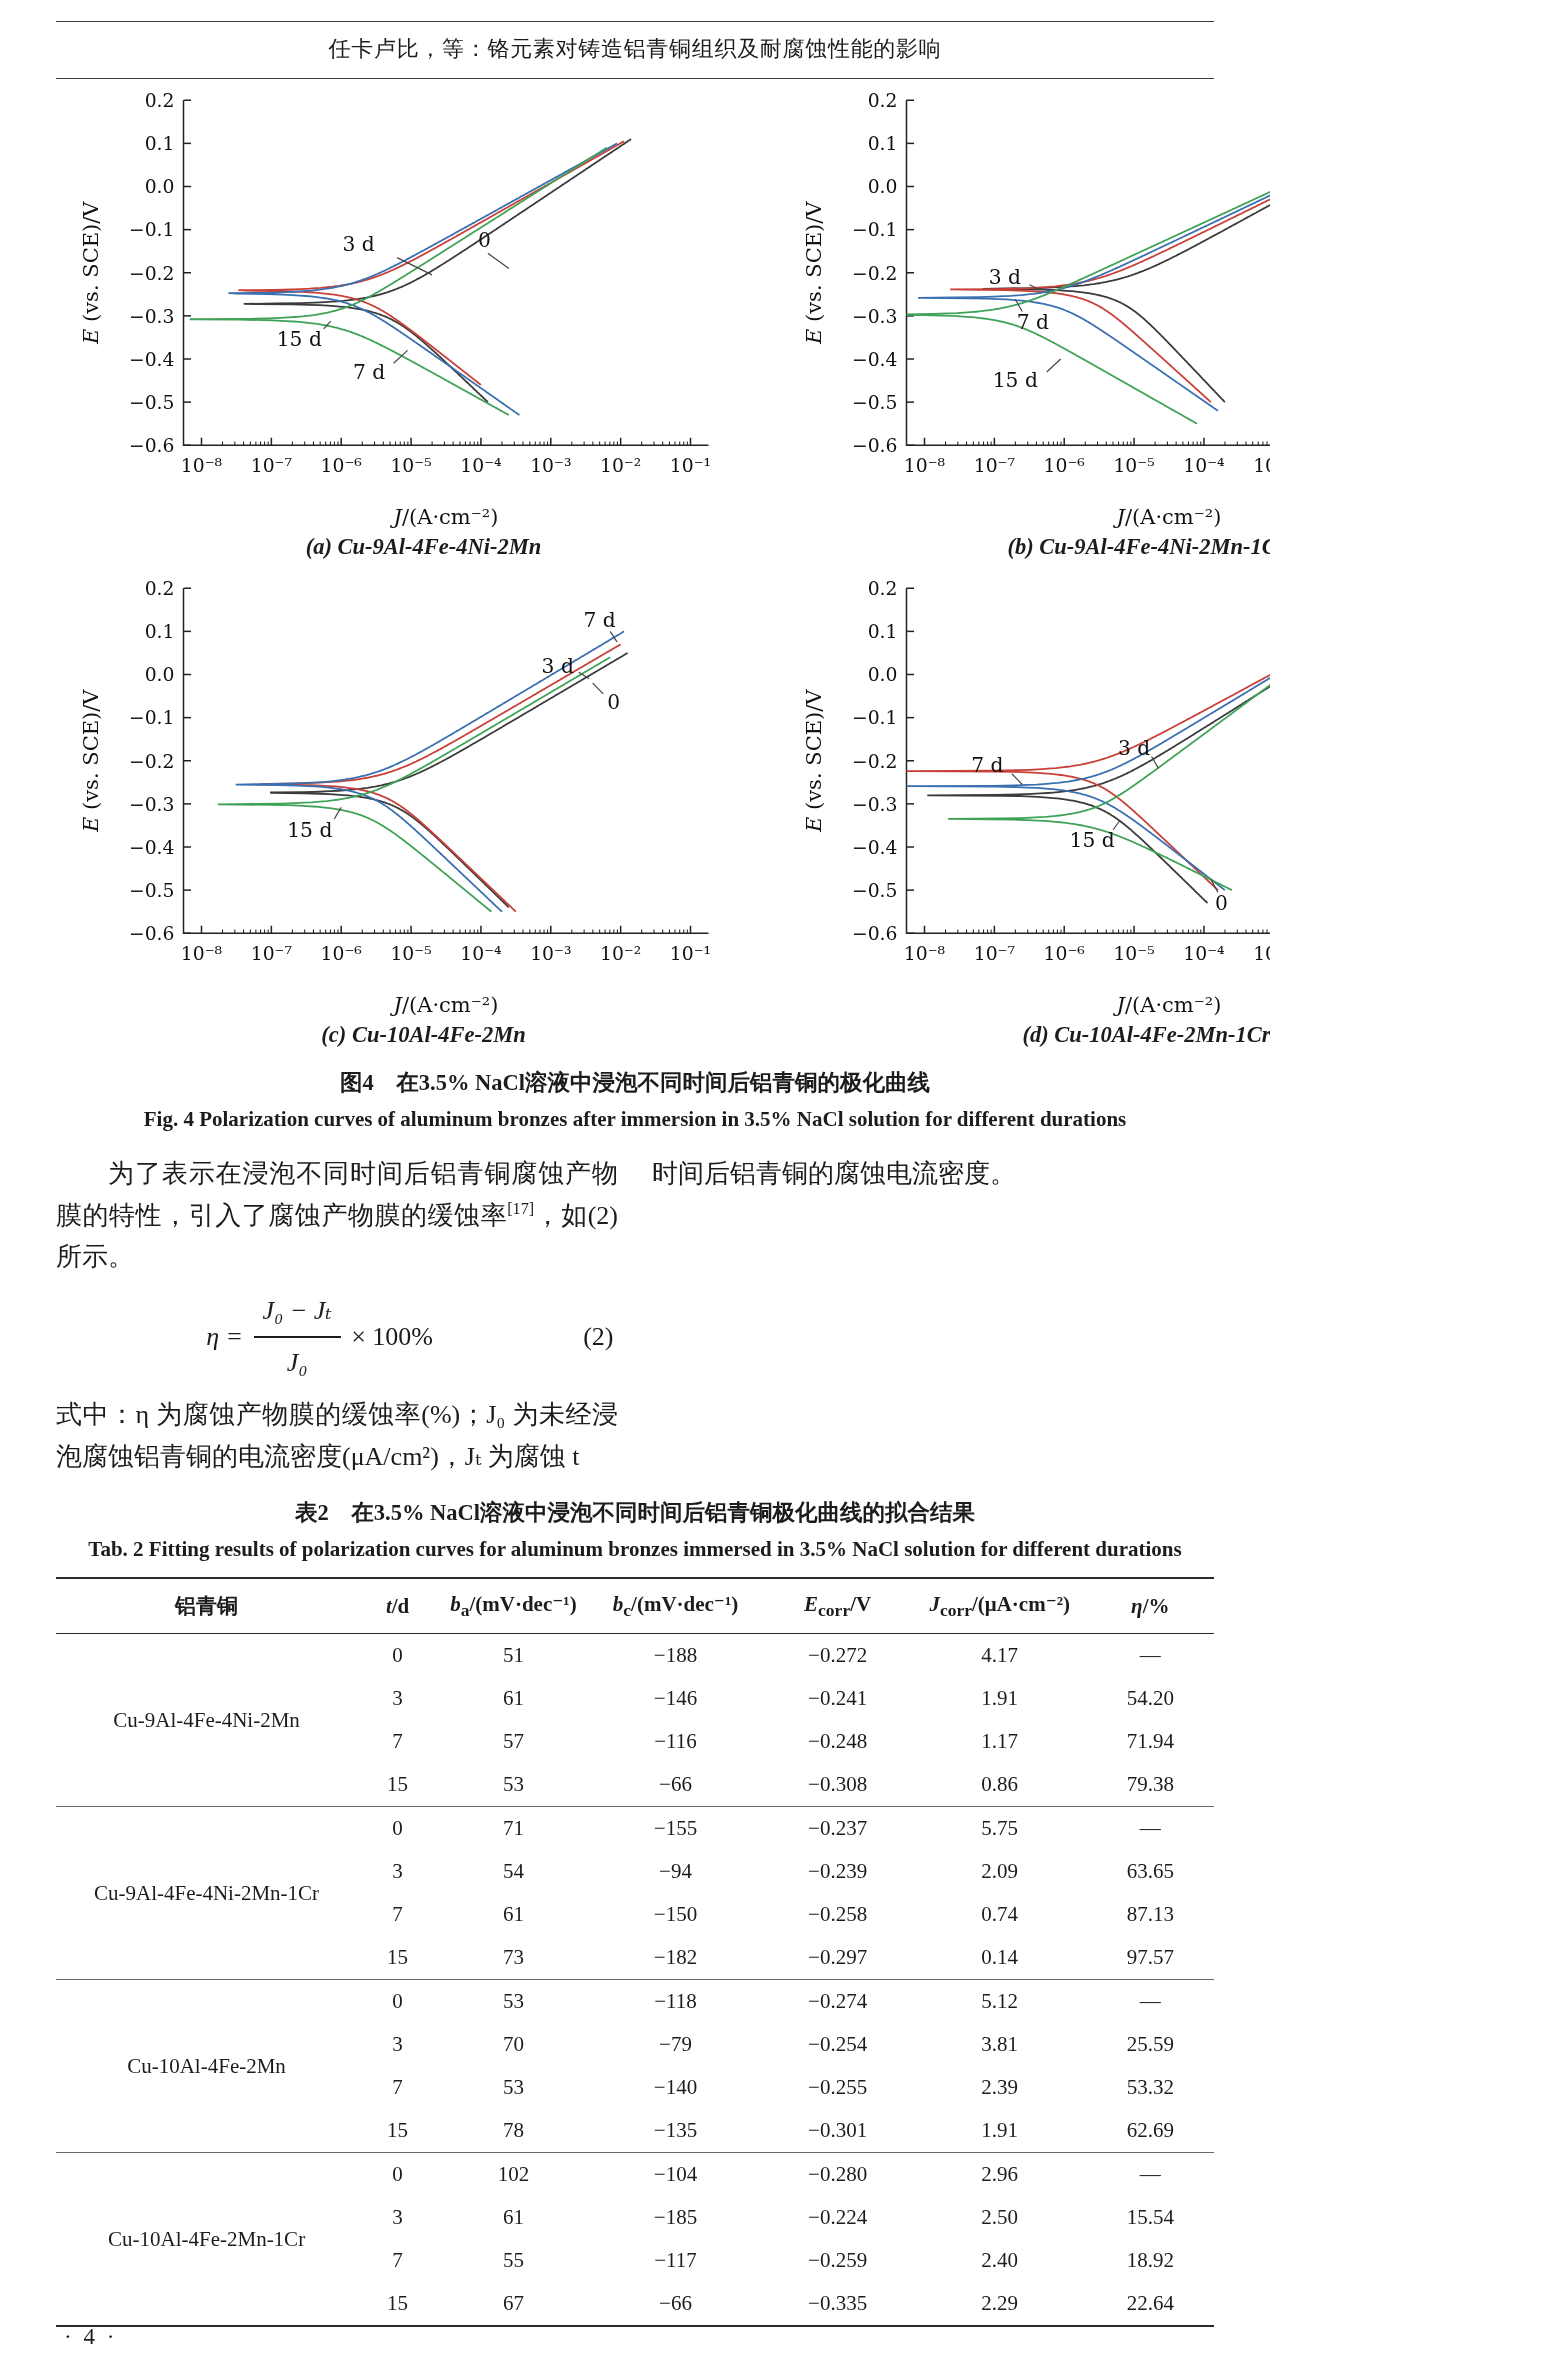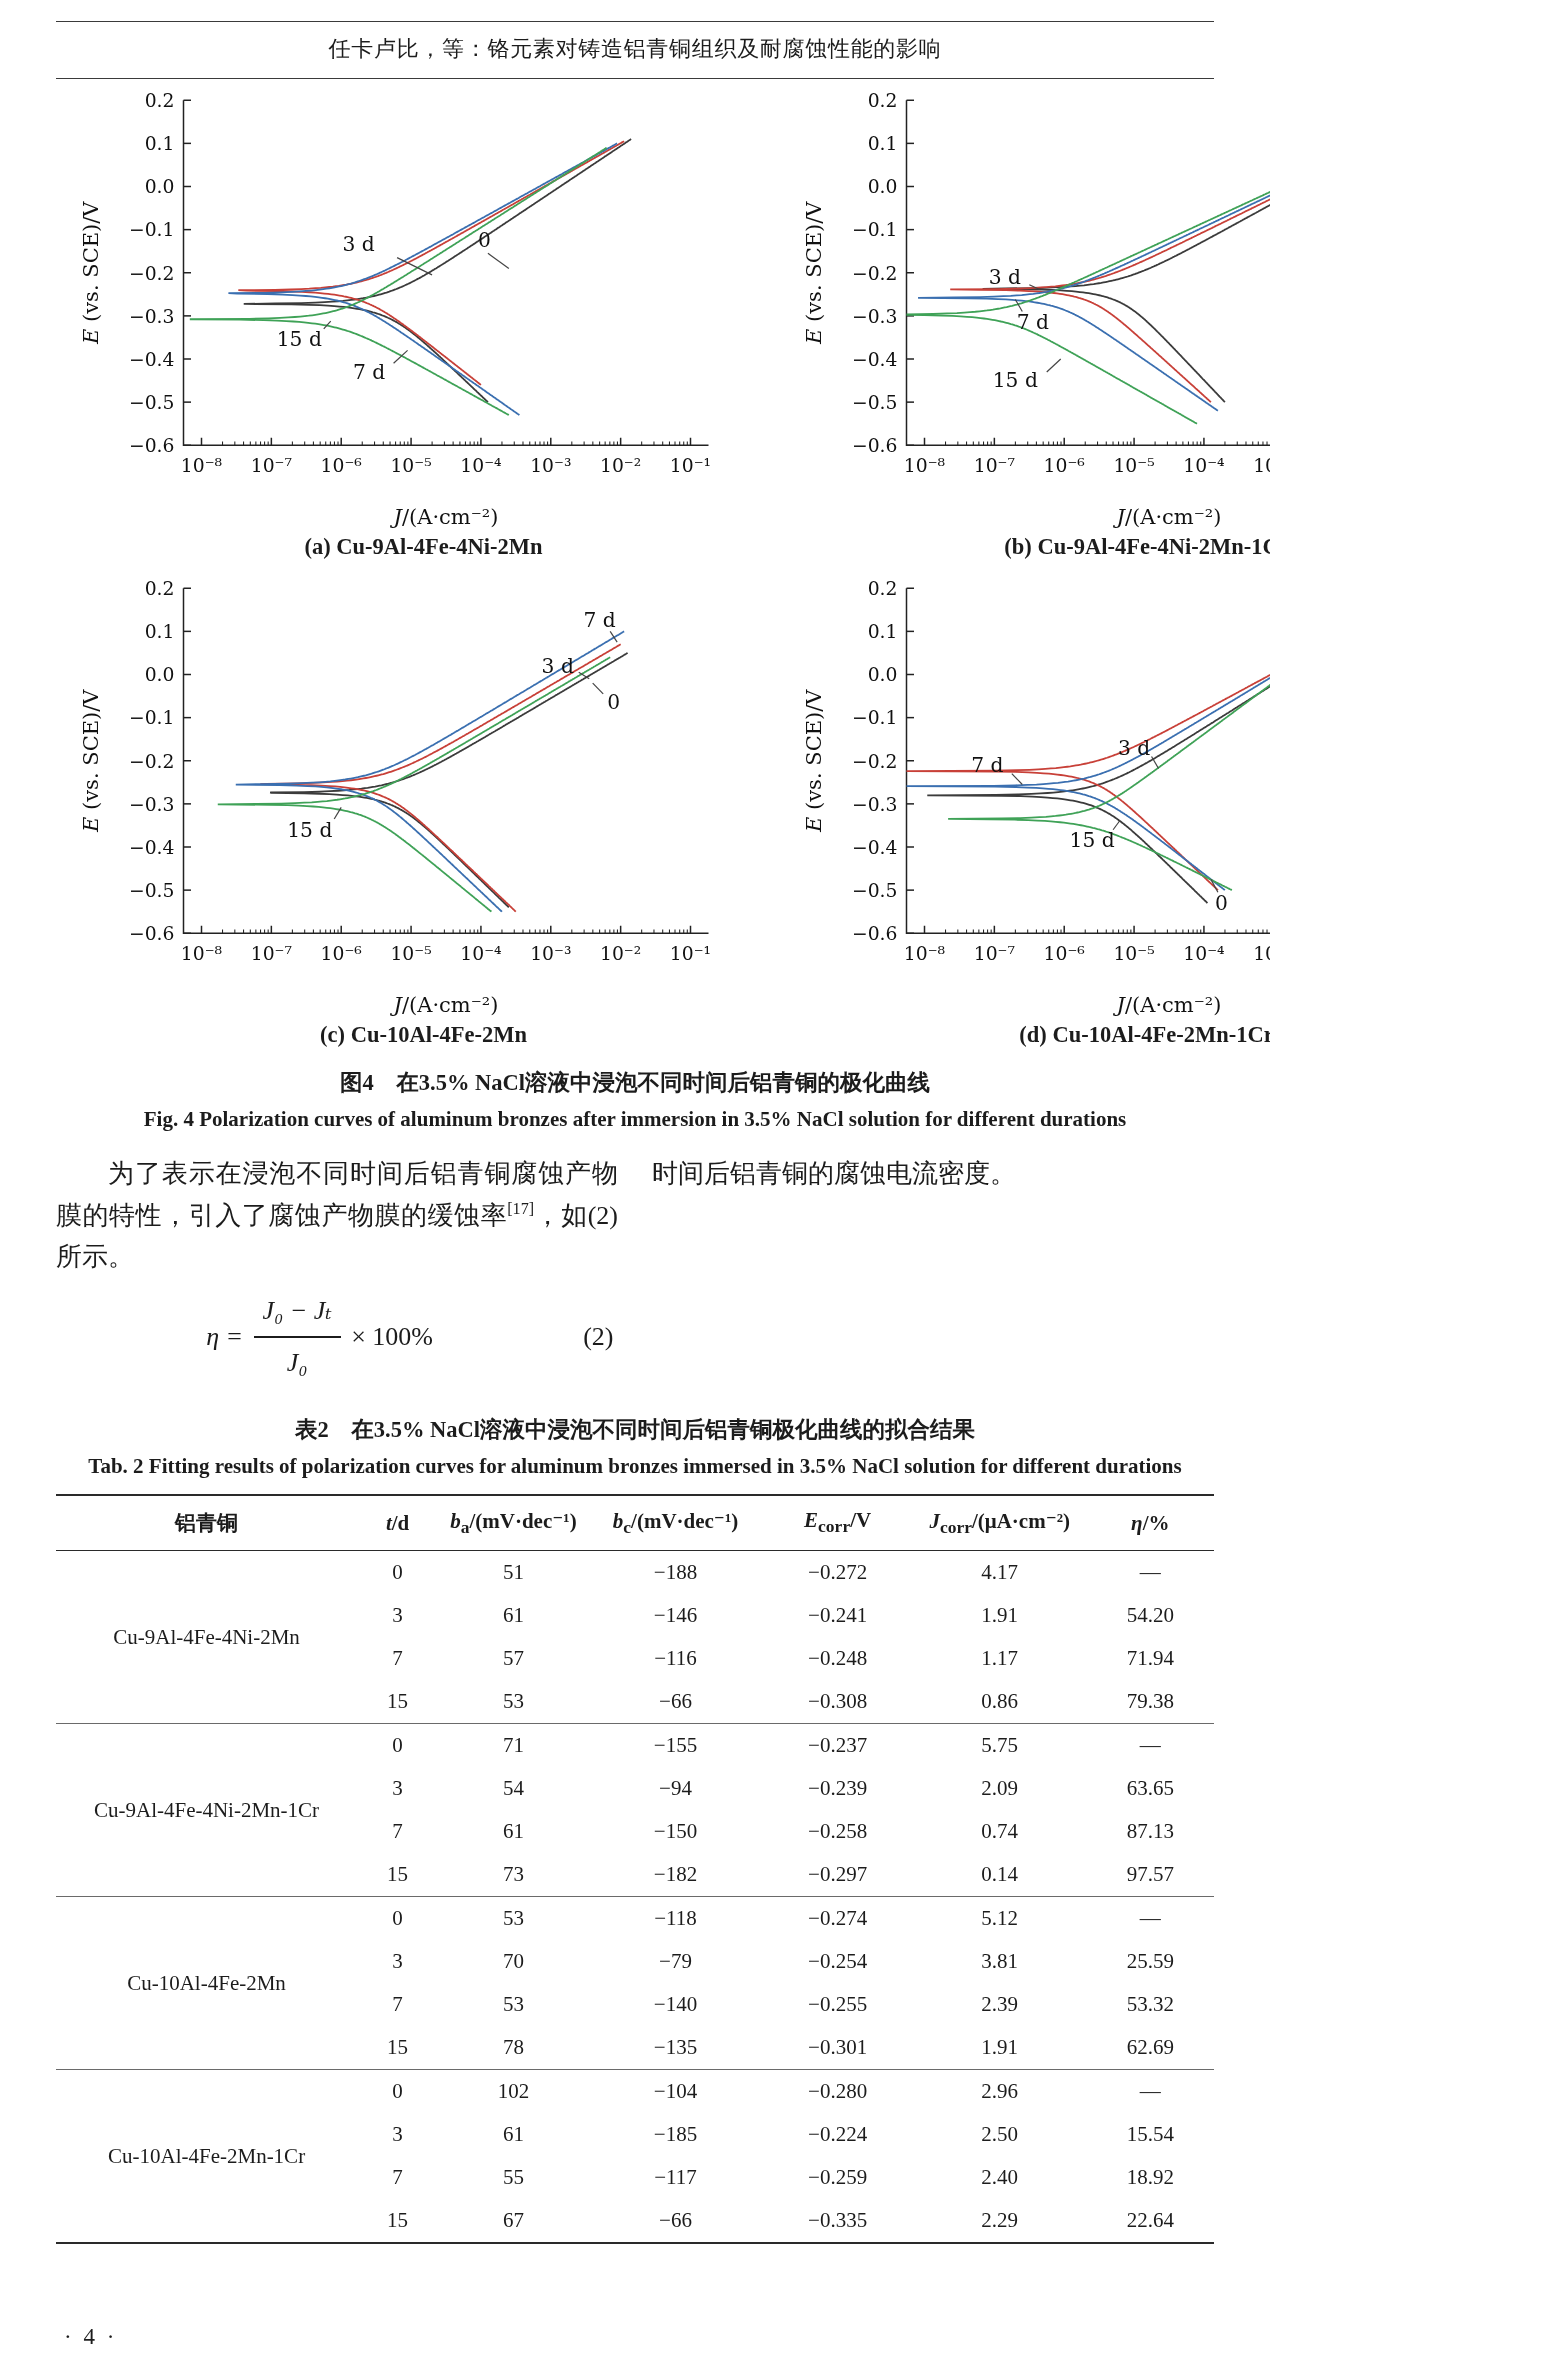--- a/index.html
+++ b/index.html
@@ -8,21 +8,21 @@
     padding:21px 56px 0 56px;position:relative;overflow:hidden;
     font-family:"Liberation Serif","DejaVu Serif",serif;color:#1c1c1c;background:#fff;
   }
   .top-rule{border-top:1.5px solid #3a3a3a;}
   .running-head{
     text-align:center;font-size:22px;letter-spacing:0.7px;
     padding:12px 0 13.5px 0;border-bottom:1.5px solid #3a3a3a;
   }
   .charts{display:grid;grid-template-columns:1fr 1fr;column-gap:18px;margin-top:10.5px;}
   .chart-cell{text-align:center;}
-  .chart-caption{font-weight:bold;font-size:22.5px;margin:0 0 16.5px 30px;}
+  .chart-caption{font-weight:bold;font-size:22.5px;margin:0 0 16.5px 30px;font-style:italic;}
   svg text{font-family:"DejaVu Serif","Liberation Serif",serif;}
   .fig-caption{text-align:center;margin-top:3px;}
   .cap-zh{font-size:22.5px;font-weight:bold;}
   .cap-en{font-size:21px;font-weight:bold;margin-top:9px;}
   .columns{display:flex;gap:34px;margin-top:21px;font-size:26px;line-height:1.6;text-align:justify;}
   .col{flex:1;min-width:0;}
   .col p{margin:0;}
   .indent{text-indent:2em;}
   sup{font-size:0.62em;}
   .equation{display:flex;align-items:center;margin:12px 0 10.5px 0;font-size:26px;}
@@ -514,20 +514,21 @@
         <span class="eq-body">
           <span class="eq-var">η = </span>
           <span class="frac">
             <span class="num">J₀ − Jₜ</span>
             <span class="den">J₀</span>
           </span>
           <span> × 100%</span>
         </span>
         <span class="eq-no">(2)</span>
       </div>
+      <p><span>式中：η 为腐蚀产物膜的缓蚀率(%)；J₀ 为未经浸泡腐蚀铝青铜的电流密度(μA/cm²)，Jₜ 为腐蚀 t</span></p>
     </div>
     <div class="col">
       <p><span>时间后铝青铜的腐蚀电流密度。</span></p>
     </div>
   </div>
 
   <div class="tab-caption">
     <div class="cap-zh">表2　在3.5% NaCl溶液中浸泡不同时间后铝青铜极化曲线的拟合结果</div>
     <div class="cap-en">Tab. 2   Fitting results of polarization curves for aluminum bronzes immersed in 3.5% NaCl solution for different durations</div>
   </div>

